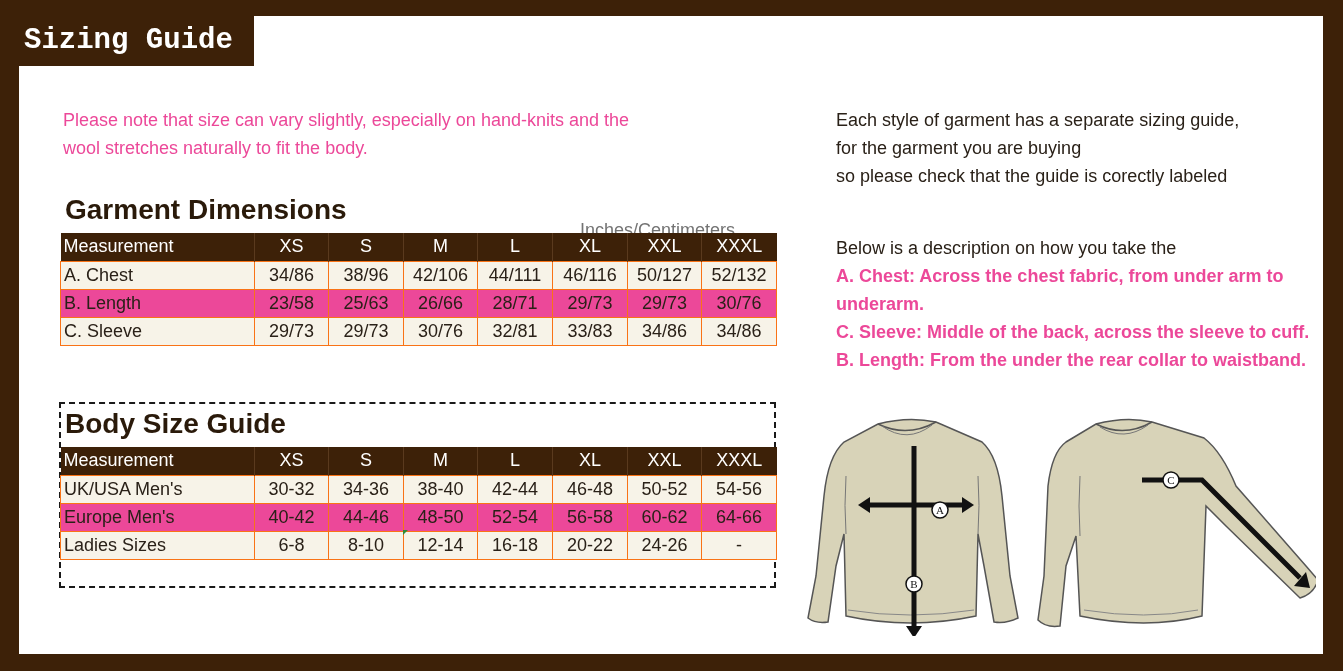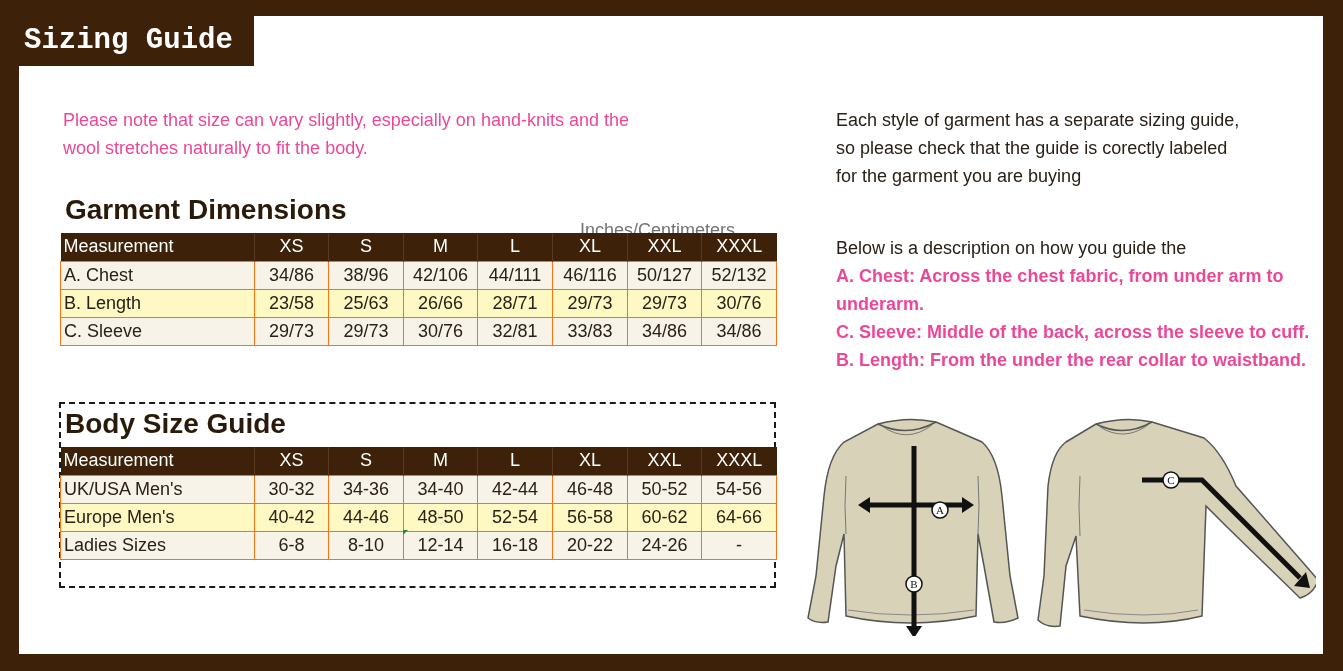--- a/index.html
+++ b/index.html
@@ -71,21 +71,21 @@
       border-left: 1px solid #5a3a1e;
     }
     table.sizes thead th.first { text-align: left; border-left: none; }
     table.sizes tbody td {
       border: 1px solid #f97316;
       text-align: center;
       color: #2a2118;
     }
     table.sizes tbody td.first { text-align: left; }
     table.sizes tbody tr.alt td { background: #f7f3e8; }
-    table.sizes tbody tr.plain td { background: #fef9c3; }
+    table.sizes tbody tr.plain td { background: #ec4899; }
     .dashed-box {
       position: absolute;
       left: 40px; top: 386px;
       width: 717px; height: 186px;
       border: 2px dashed #1a1a1a;
     }
     .right-col {
       position: absolute;
       left: 817px;
       font-size: 18px;
@@ -200,21 +200,21 @@
         <th>XL</th>
         <th>XXL</th>
         <th>XXXL</th>
       </tr>
     </thead>
     <tbody>
       <tr class="alt">
         <td class="first">UK/USA Men's</td>
         <td>30-32</td>
         <td>34-36</td>
-        <td>34-40</td>
+        <td>38-40</td>
         <td>42-44</td>
         <td>46-48</td>
         <td>50-52</td>
         <td>54-56</td>
       </tr>
       <tr class="plain">
         <td class="first">Europe Men's</td>
         <td>40-42</td>
         <td>44-46</td>
         <td>48-50</td>
@@ -232,26 +232,26 @@
         <td>20-22</td>
         <td>24-26</td>
         <td>-</td>
       </tr>
     </tbody>
   </table>
   <div class="green-mark"></div>
 
   <div class="right-col" style="top:90px;">
     <div>Each style of garment has a separate sizing guide,</div>
+    <div>for the garment you are buying</div>
     <div>so please check that the guide is corectly labeled</div>
-    <div>for the garment you are buying</div>
   </div>
 
   <div class="right-col" style="top:218px;">
-    <div>Below is a description on how you guide the</div>
+    <div>Below is a description on how you take the</div>
     <div class="bold">A. Chest: Across the chest fabric, from under arm to</div>
     <div class="bold">underarm.</div>
     <div class="bold">C. Sleeve: Middle of the back, across the sleeve to cuff.</div>
     <div class="bold">B. Length: From the under the rear collar to waistband.</div>
   </div>
 
   <svg class="illus" style="left:787px; top:400px;" width="220" height="220" viewBox="0 0 220 220">
     <g>
       <path d="M72 8 Q102 0 130 6 L176 26 Q192 40 196 80 L204 160 L212 202 Q200 208 188 206 L178 150 L172 118 L170 200 Q104 214 40 200 L38 118 L30 150 L22 206 Q10 208 2 202 L10 160 L18 80 Q22 40 38 26 Z" fill="#d8d3b8" stroke="#555" stroke-width="1.5"></path>
       <path d="M72 8 Q101 22 130 6" fill="none" stroke="#555" stroke-width="1.5"></path>

